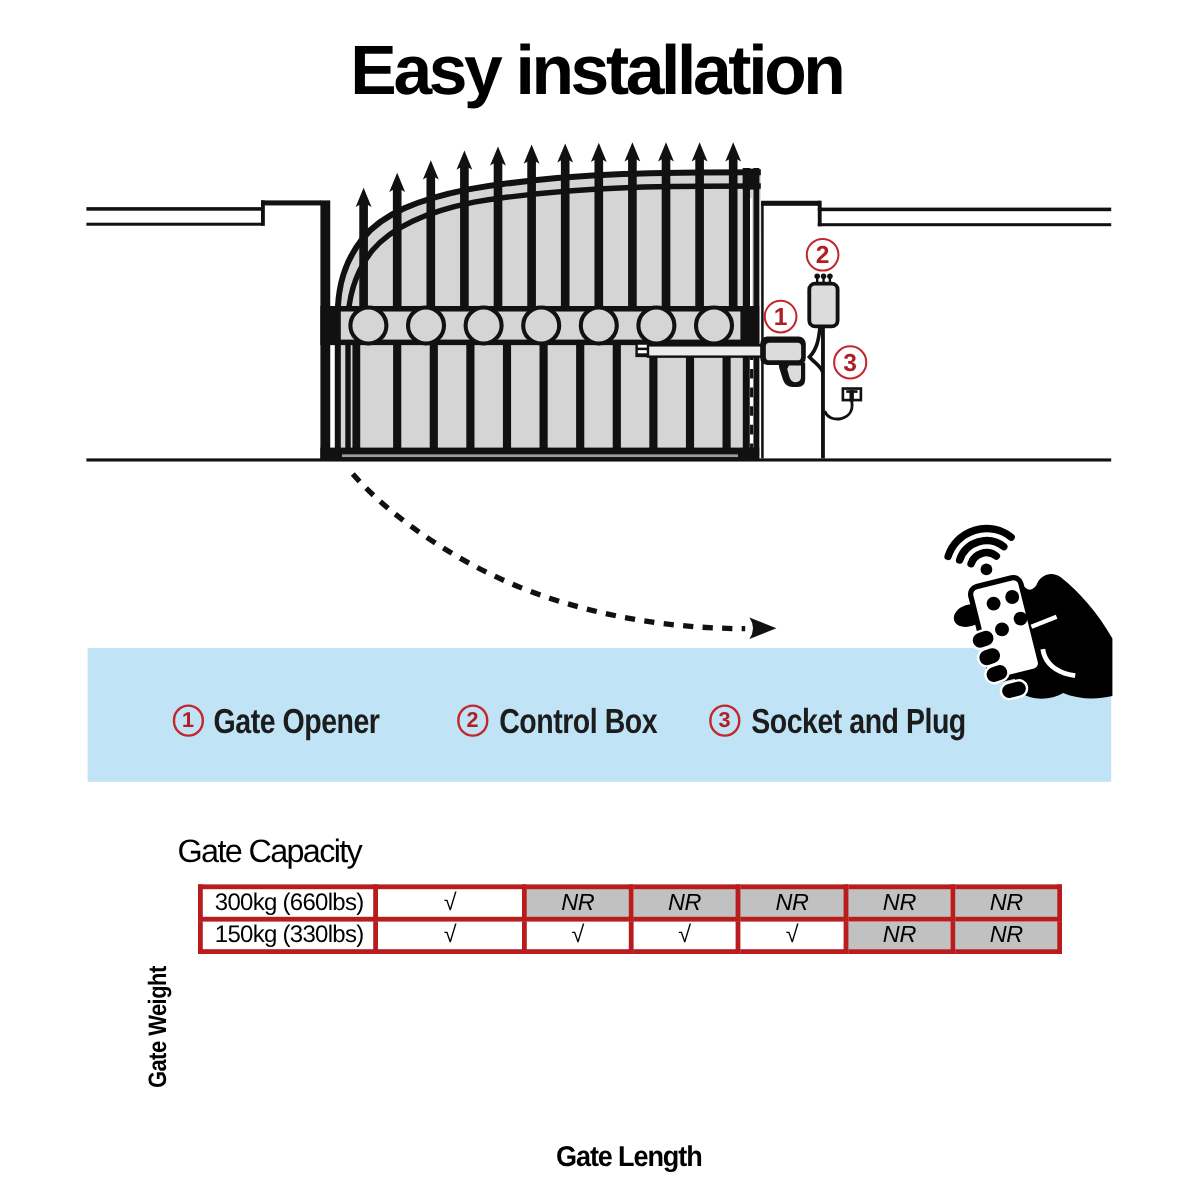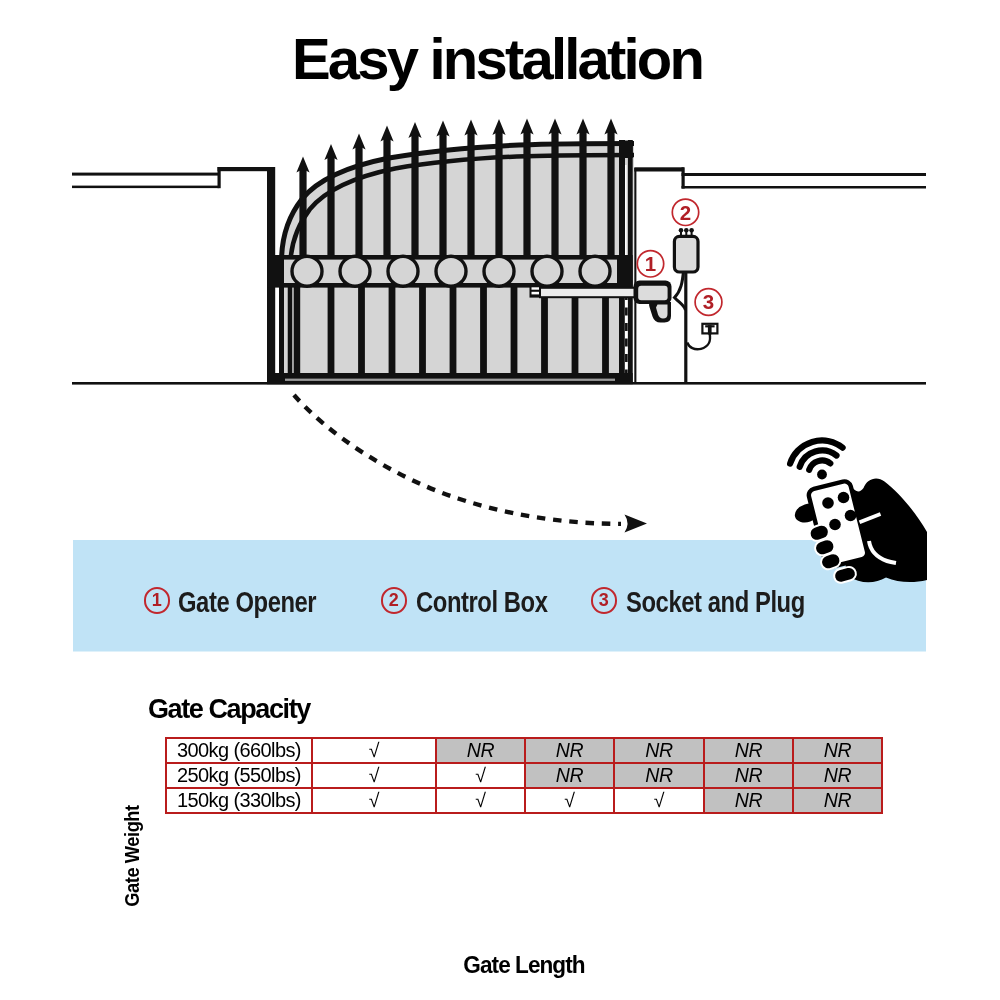--- a/index.html
+++ b/index.html
@@ -2,25 +2,25 @@
 <html><head>
 <meta charset="utf-8">
 <style>
 * { margin:0; padding:0; box-sizing:border-box; }
 html,body { width:1000px; height:1000px; background:#fff; font-family:"Liberation Sans", sans-serif; }
 body { position:relative; overflow:hidden; }
 .abs { position:absolute; }
 #title { left:-3px; top:25px; width:1000px; text-align:center; font-size:58px; font-weight:bold; color:#000; letter-spacing:-2.8px; }
 .leg { top:586px; font-size:29px; font-weight:bold; color:#1c1c1c; letter-spacing:-0.5px; transform:scaleX(0.82); transform-origin:0 50%; }
 .lc { position:absolute; width:26.5px; height:26.5px; border:2px solid #c1272d; border-radius:50%; color:#b01f26; font-size:18px; font-weight:bold; text-align:center; line-height:23px; top:587px; }
-#gcap { left:148px; top:694px; font-size:27px; font-weight:bold; letter-spacing:-1.4px; color:#000; }
+#gcap { left:148px; top:694px; font-size:27px; font-weight:normal; letter-spacing:-1.4px; color:#000; }
 #glen { left:424px; top:951px; width:200px; text-align:center; font-size:24px; font-weight:bold; letter-spacing:-1px; color:#000; transform:scaleX(0.94); }
 #gwt  { left:72px; top:844px; width:120px; text-align:center; font-size:21px; font-weight:bold; letter-spacing:-0.5px; color:#000; transform:rotate(-90deg) scaleX(0.87); }
 table { position:absolute; left:165px; top:737px; border-collapse:collapse; table-layout:fixed; }
-td { border:2px solid #b91c1c; height:17px; text-align:center; font-size:19.5px; color:#000; padding:0; letter-spacing:-0.3px; overflow:hidden; white-space:nowrap; }
+td { border:4px solid #b91c1c; height:17px; text-align:center; font-size:19.5px; color:#000; padding:0; letter-spacing:-0.3px; overflow:hidden; white-space:nowrap; }
 td.lbl { text-align:left; padding-left:10px; font-size:20px; letter-spacing:-0.6px; }
 td.nr { background:#c1c1c1;font-style:italic; }
 td.ft { font-size:17.5px; }
 </style>
 </head>
 <body>
 <svg width="1000" height="1000" viewBox="0 0 1000 1000" style="position:absolute;left:0;top:0">
 <g>
 
 <rect x="73" y="540" width="853" height="111.5" fill="#c0e3f6"></rect>
@@ -196,29 +196,20 @@
       <tr>
         <td class="lbl">300kg (660lbs)</td>
         <td>√</td>
         <td class="nr">NR</td>
         <td class="nr">NR</td>
         <td class="nr">NR</td>
         <td class="nr">NR</td>
         <td class="nr">NR</td>
       </tr>
 <tr>
-        <td class="lbl">250kg (550lbs)</td>
-        <td>√</td>
-        <td>√</td>
-        <td class="nr">NR</td>
-        <td class="nr">NR</td>
-        <td class="nr">NR</td>
-        <td class="nr">NR</td>
-      </tr>
-<tr>
         <td class="lbl">150kg (330lbs)</td>
         <td>√</td>
         <td>√</td>
         <td>√</td>
         <td>√</td>
         <td class="nr">NR</td>
         <td class="nr">NR</td>
       </tr>
 </tbody>
   </table>

